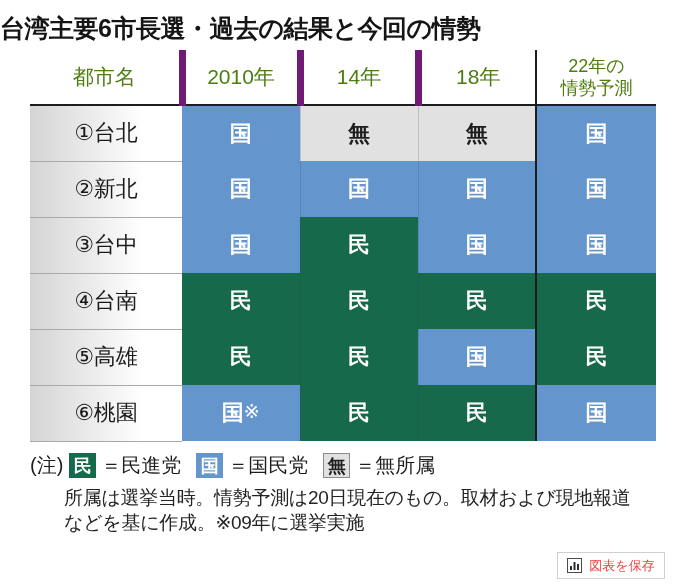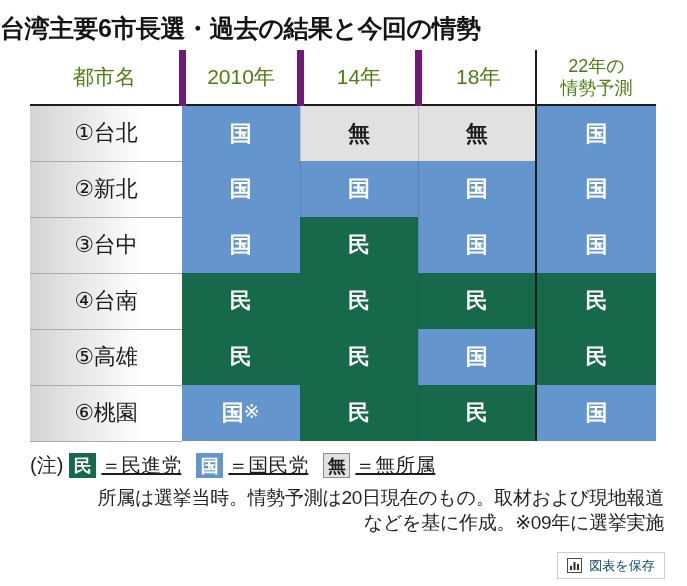--- a/index.html
+++ b/index.html
@@ -151,54 +151,53 @@
     justify-content: center;
     width: 27px;
     height: 25px;
     font-size: 18px;
     font-weight: bold;
     box-sizing: border-box;
   }
   .badge.b-green { background: #16694a; color: #ffffff; }
   .badge.b-blue  { background: #6496cd; color: #ffffff; }
   .badge.b-gray  { background: #e1e1e1; color: #1d1d1d; border: 1px solid #8a8a8a; }
-  #legend .lg-eq { margin: 0 3px 0 5px; text-decoration: underline; }
+  #legend .lg-eq { margin: 0 3px 0 5px; }
 
   
   #footnote {
     position: absolute;
     left: 64px;
     top: 485px;
     width: 600px;
     font-size: 19px;
     line-height: 25px;
     color: #242424;
     letter-spacing: -0.3px;
-    text-align: right;
   }
 
   
   #save-chart-button {
     position: absolute;
     left: 557px;
     top: 552px;
     width: 108px;
     height: 27px;
     border: 1px solid #cfcfcf;
     background: #ffffff;
     display: flex;
     align-items: center;
     justify-content: center;
     gap: 7px;
     box-sizing: border-box;
     cursor: pointer;
   }
   #save-chart-button .sb-label {
     font-size: 13px;
-    color: #0c4a6e;
+    color: #ef4444;
   }
   #save-chart-button svg { display: block; }
 </style>
 </head>
 <body>
 
 <div id="chart-title">台湾主要6市長選・過去の結果と今回の情勢</div>
 
 <table id="result-table">
   <colgroup>

